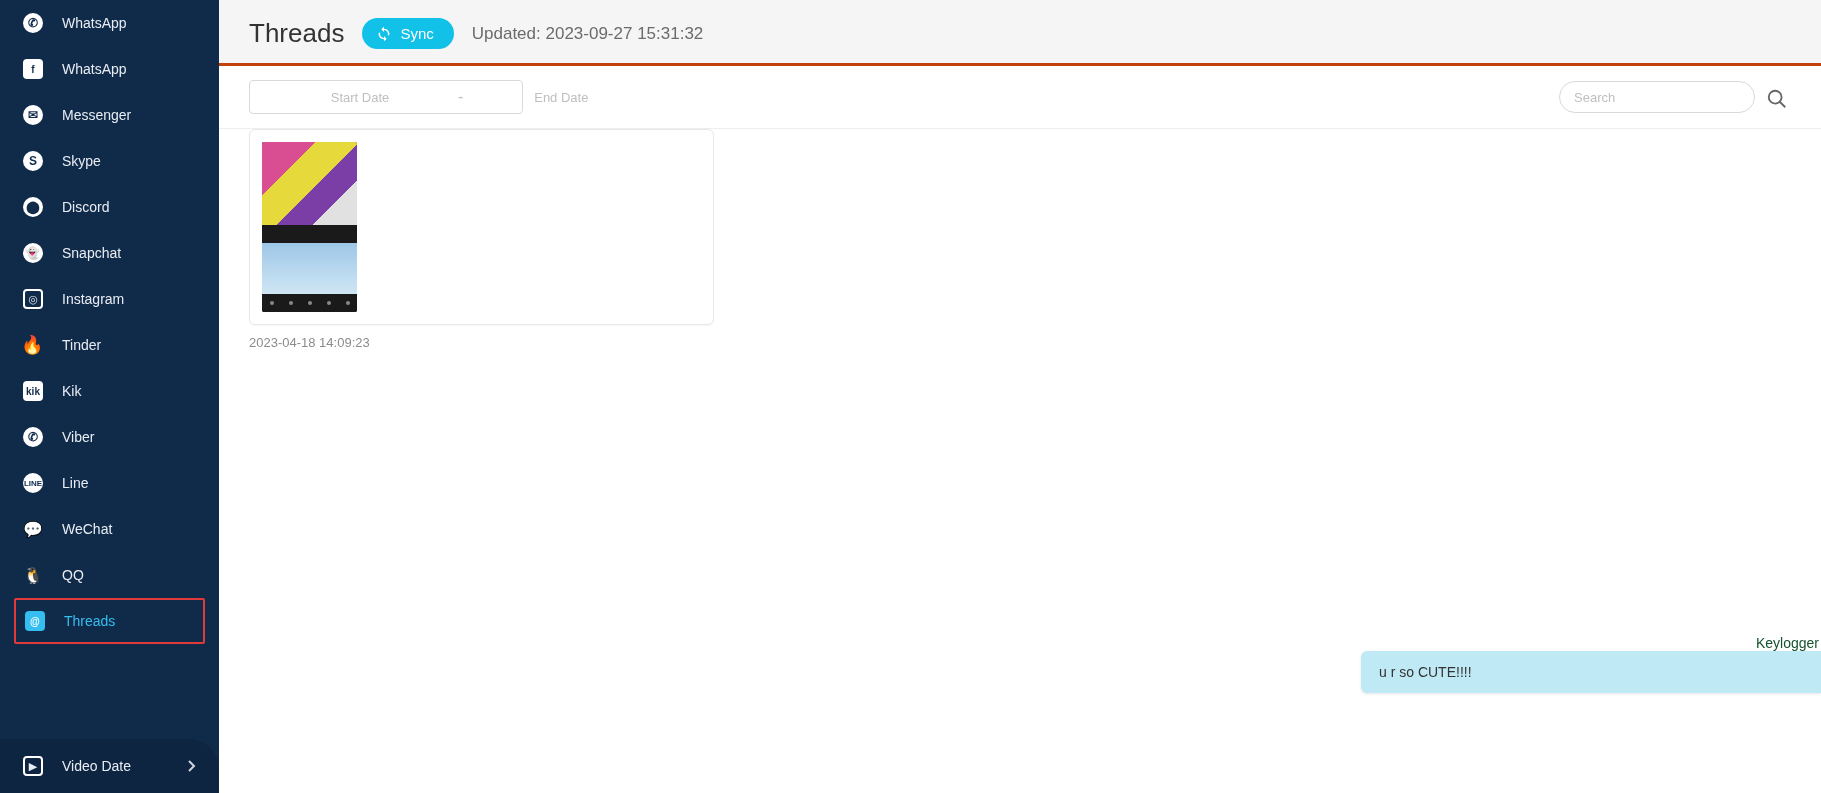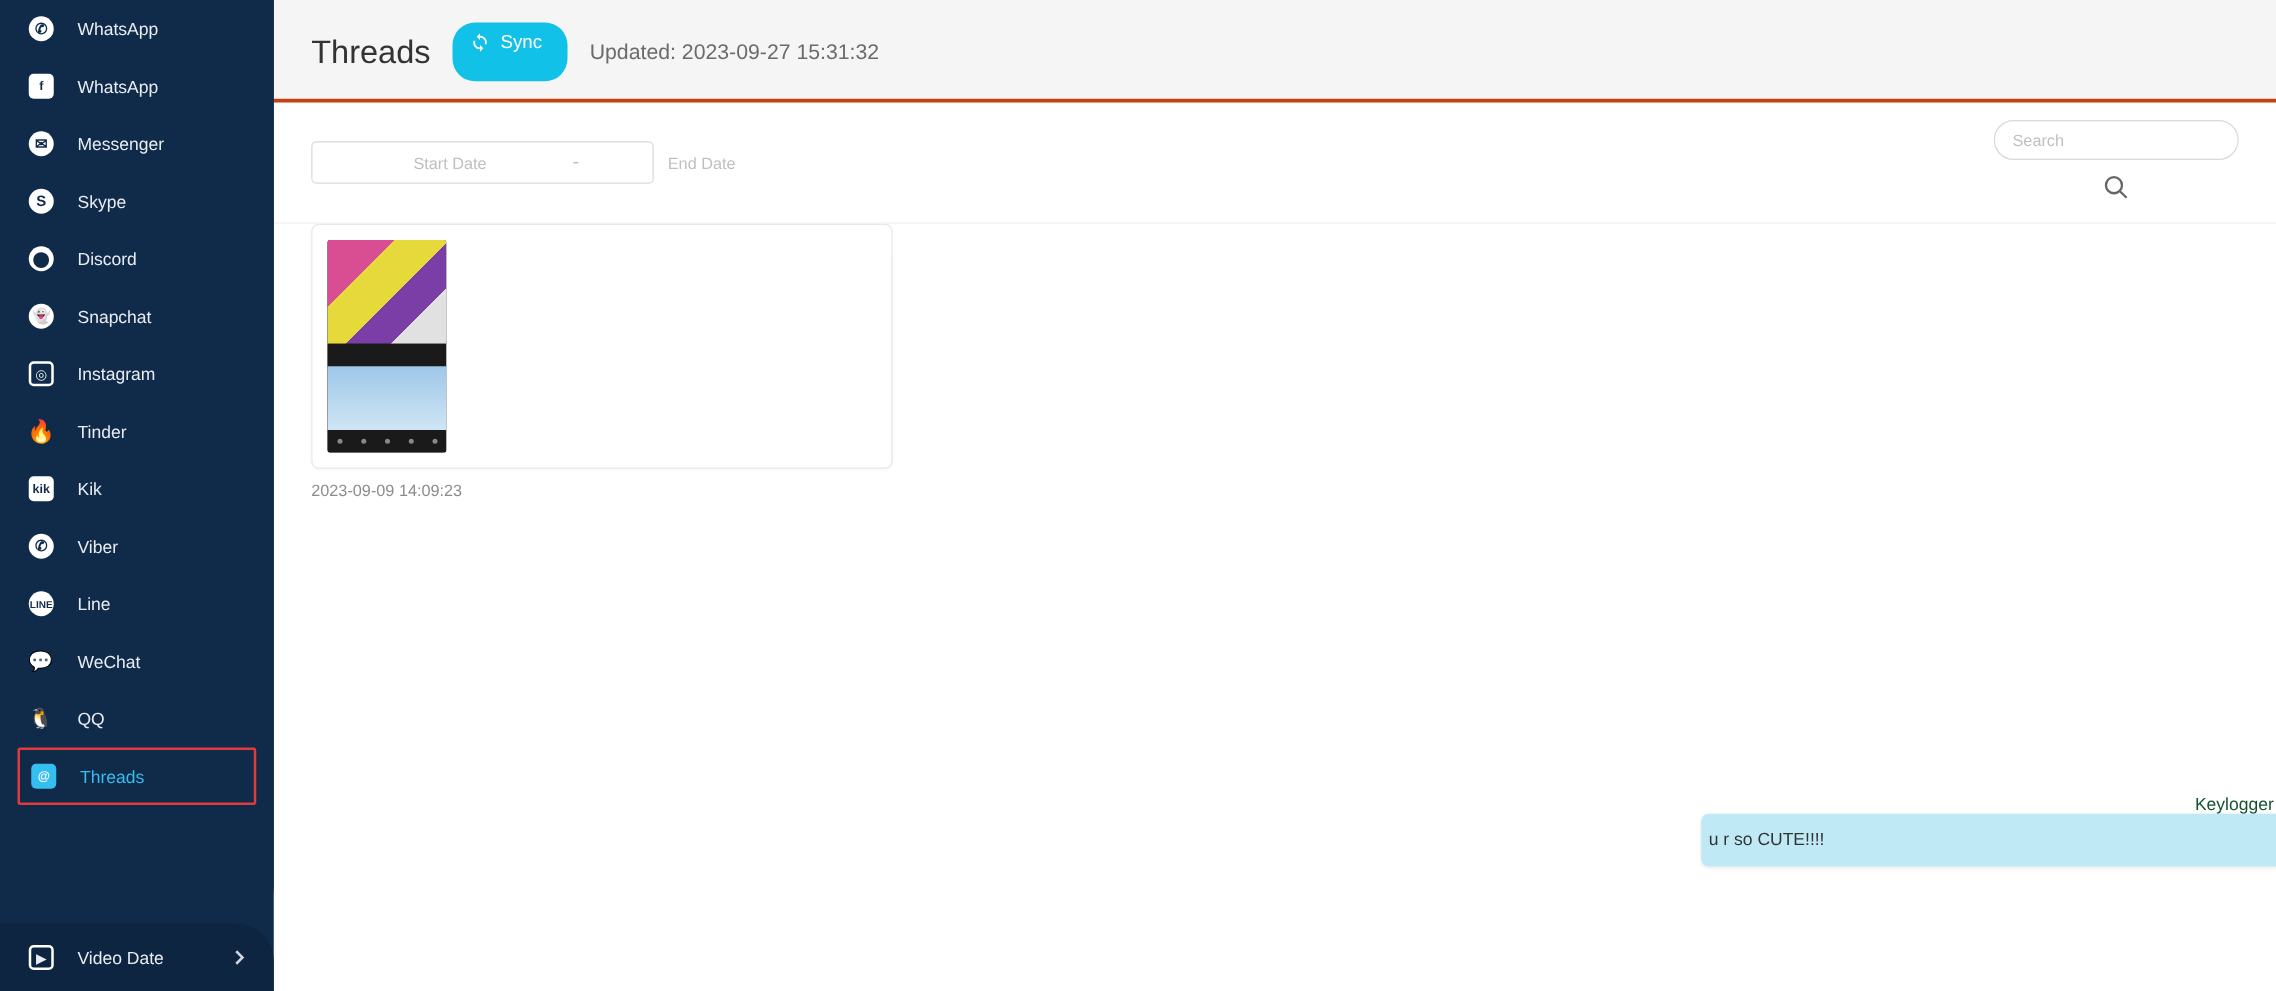--- a/index.html
+++ b/index.html
@@ -19,31 +19,31 @@
   .side-bottom .chev { margin-left:auto; }
 
   .icon-circle { width:20px; height:20px; border-radius:50%; background:#fff; display:flex; align-items:center; justify-content:center; color:#102a4a; font-size:12px; font-weight:bold;}
   .icon-square { width:20px; height:20px; border-radius:4px; background:#fff; display:flex; align-items:center; justify-content:center; color:#102a4a; font-size:10px; font-weight:bold;}
   .icon-outline { width:20px; height:20px; border:2px solid #fff; border-radius:4px; display:flex; align-items:center; justify-content:center; font-size:11px;}
 
   
   .main { flex:1; display:flex; flex-direction:column; min-width:0;}
   .header { display:flex; align-items:center; gap:18px; padding:18px 30px 14px;}
   .header h1 { font-size:26px; font-weight:500; color:#333; }
-  .sync-btn { background:#11c1e8; color:#fff; border:none; border-radius:18px; padding:7px 20px 23px 14px; font-size:15px; display:flex; align-items:center; gap:8px; cursor:pointer;}
+  .sync-btn { background:#11c1e8; color:#fff; border:none; border-radius:18px; padding:7px 20px 7px 14px; font-size:15px; display:flex; align-items:center; gap:8px; cursor:pointer;}
   .sync-btn svg { width:16px; height:16px; }
   .updated { color:#6b6b6b; font-size:17px; }
 
   .toolbar { background:#fff; border-top:3px solid #c2410c; border-bottom:1px solid #eee; padding:14px 30px; display:flex; align-items:center; }
   .date-range { border:1px solid #d9d9d9; border-radius:4px; height:34px; width:274px; display:flex; align-items:center; padding:0 12px; gap:10px; color:#bfbfbf;}
   .date-range .sep { color:#bfbfbf; }
   .date-input { flex:1; border:none; outline:none; font-size:13px; color:#555; background:transparent; text-align:center;}
   .date-input::placeholder { color:#bfbfbf; }
 
-  .search-wrap { margin-left:auto; display:flex; align-items:center; gap:8px;flex-direction:column;}
+  .search-wrap { margin-left:auto; display:flex; align-items:flex-end; gap:8px;}
   .search-box { border:1px solid #d9d9d9; border-radius:18px; height:32px; width:196px; display:flex; align-items:center; padding:0 14px;}
   .search-box input { border:none; outline:none; width:100%; font-size:13px; color:#555;}
   .search-box input::placeholder { color:#bfbfbf; }
   .search-btn { width:28px; height:28px; display:flex; align-items:center; justify-content:center; cursor:pointer; color:#666;}
 
   .content { flex:1; overflow:auto; background:#fff;}
   .entry { padding:0 30px 18px; }
   .entry-label { color:#555; font-size:14px; margin-bottom:8px; padding-left:0;}
   .shot-card { width:465px; background:#fff; border:1px solid #e8e8e8; border-radius:6px; padding:12px; box-shadow:0 1px 2px rgba(0,0,0,0.04); display:flex;}
   .shot-thumb { width:95px; background:#111; border-radius:2px; display:flex; flex-direction:column; overflow:hidden;}
@@ -53,21 +53,21 @@
   .thumb-mid { flex:1; }
   .thumb-a .thumb-mid { background: linear-gradient(135deg,#d94e93 0 30%,#e5d93b 30% 55%,#7a3ea6 55% 75%,#e1e1e1 75% 100%);}
   .thumb-b .thumb-mid { background:#c9c2b3; border:6px solid #1a1a1a; }
   .thumb-a .sky { height:30%; background:linear-gradient(#9ec7e8,#cfe6f4);}
   .thumb-bottom { height:18px; background:#1a1a1a; display:flex; justify-content:space-around; align-items:center;}
   .dot {width:4px;height:4px;border-radius:50%;background:#888;}
   .entry-time { color:#8c8c8c; font-size:13px; margin-top:10px; }
 
   
   .float-label { position:absolute; right:0; bottom:138px; font-size:14px; color:#14532d; padding:4px 2px;}
-  .chat-bubble { position:absolute; right:0; bottom:100px; background:#bfe9f4; border-radius:6px 0 0 6px; padding:12px 6px; min-width:460px; box-shadow:0 1px 3px rgba(0,0,0,0.1);}
+  .chat-bubble { position:absolute; right:0; bottom:100px; background:#bfe9f4; border-radius:6px 0 0 6px; padding:12px 18px; min-width:460px; box-shadow:0 1px 3px rgba(0,0,0,0.1);}
   .chat-bubble span { color:#333; font-size:14px; }
 
   svg { display:block; }
 </style>
 </head>
 <body>
 
 <div class="app">
 
   <aside class="sidebar">
@@ -219,21 +219,21 @@
             <div class="sky"></div>
             <div class="thumb-bottom">
                 <span class="dot"></span>
                 <span class="dot"></span>
                 <span class="dot"></span>
                 <span class="dot"></span>
                 <span class="dot"></span>
               </div>
           </div>
         </div>
-        <div class="entry-time">2023-09-09 14:09:23</div>
+        <div class="entry-time">2023-04-18 14:09:23</div>
       </div>
 
     </div>
 
     <div class="float-label">Keylogger</div>
     <div class="chat-bubble">
       <span>u r so CUTE!!!!</span>
     </div>
   </main>
 </div>

